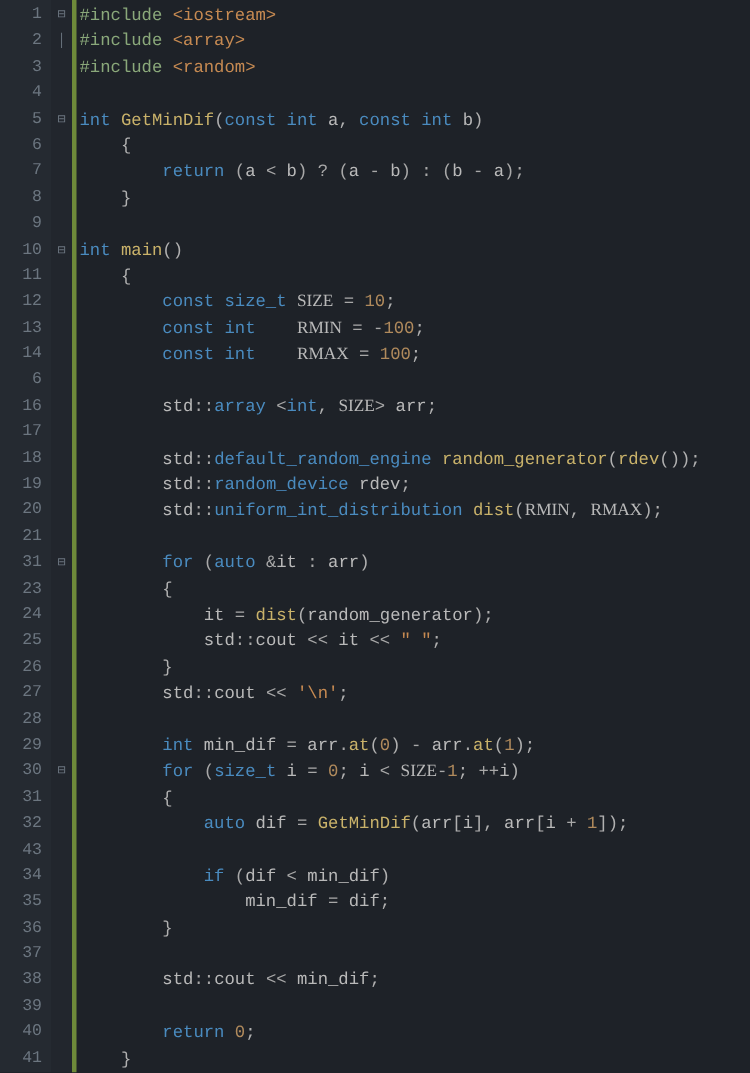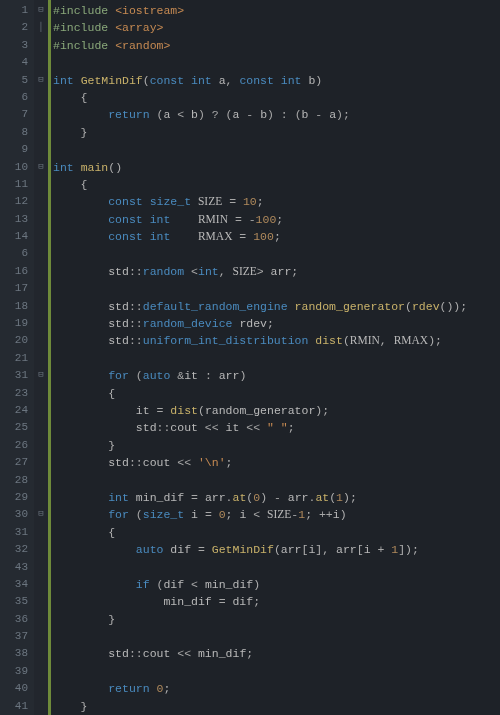--- a/index.html
+++ b/index.html
@@ -173,21 +173,21 @@
       <div class="code-line">    <span class="punc">{</span></div>
       <div class="code-line">        <span class="kw">return</span><span class="op"> (</span><span class="var">a</span><span class="op"> &lt; </span><span class="var">b</span><span class="op">) ? (</span><span class="var">a</span><span class="op"> - </span><span class="var">b</span><span class="op">) : (</span><span class="var">b</span><span class="op"> - </span><span class="var">a</span><span class="op">);</span></div>
       <div class="code-line">    <span class="punc">}</span></div>
       <div class="code-line"></div>
       <div class="code-line"><span class="kw">int</span><span class="op"> </span><span class="fn">main</span><span class="punc">()</span></div>
       <div class="code-line">    <span class="punc">{</span></div>
       <div class="code-line">        <span class="kw">const</span><span class="op"> </span><span class="type">size_t</span><span class="op"> </span><span class="const">SIZE</span><span class="op"> = </span><span class="num">10</span><span class="punc">;</span></div>
       <div class="code-line">        <span class="kw">const int</span><span class="op">    </span><span class="const">RMIN</span><span class="op"> = </span><span class="op">-</span><span class="num">100</span><span class="punc">;</span></div>
       <div class="code-line">        <span class="kw">const int</span><span class="op">    </span><span class="const">RMAX</span><span class="op"> = </span><span class="num">100</span><span class="punc">;</span></div>
       <div class="code-line"></div>
-      <div class="code-line">        <span class="ns">std</span><span class="op">::</span><span class="type">random</span><span class="op"> &lt;</span><span class="kw">int</span><span class="punc">, </span><span class="const">SIZE</span><span class="op">&gt; </span><span class="var">arr</span><span class="punc">;</span></div>
+      <div class="code-line">        <span class="ns">std</span><span class="op">::</span><span class="type">array</span><span class="op"> &lt;</span><span class="kw">int</span><span class="punc">, </span><span class="const">SIZE</span><span class="op">&gt; </span><span class="var">arr</span><span class="punc">;</span></div>
       <div class="code-line"></div>
       <div class="code-line">        <span class="ns">std</span><span class="op">::</span><span class="type">default_random_engine</span><span class="op"> </span><span class="fn">random_generator</span><span class="punc">(</span><span class="fn">rdev</span><span class="punc">());</span></div>
       <div class="code-line">        <span class="ns">std</span><span class="op">::</span><span class="type">random_device</span><span class="op"> </span><span class="var">rdev</span><span class="punc">;</span></div>
       <div class="code-line">        <span class="ns">std</span><span class="op">::</span><span class="type">uniform_int_distribution</span><span class="op"> </span><span class="fn">dist</span><span class="punc">(</span><span class="const">RMIN</span><span class="punc">, </span><span class="const">RMAX</span><span class="punc">);</span></div>
       <div class="code-line"></div>
       <div class="code-line">        <span class="kw">for</span><span class="op"> (</span><span class="kw">auto</span><span class="op"> &amp;</span><span class="var">it</span><span class="op"> : </span><span class="var">arr</span><span class="punc">)</span></div>
       <div class="code-line">        <span class="punc">{</span></div>
       <div class="code-line">            <span class="var">it</span><span class="op"> = </span><span class="fn">dist</span><span class="punc">(</span><span class="var">random_generator</span><span class="punc">);</span></div>
       <div class="code-line">            <span class="ns">std</span><span class="op">::</span><span class="var">cout</span><span class="op"> &lt;&lt; </span><span class="var">it</span><span class="op"> &lt;&lt; </span><span class="str">" "</span><span class="punc">;</span></div>
       <div class="code-line">        <span class="punc">}</span></div>

